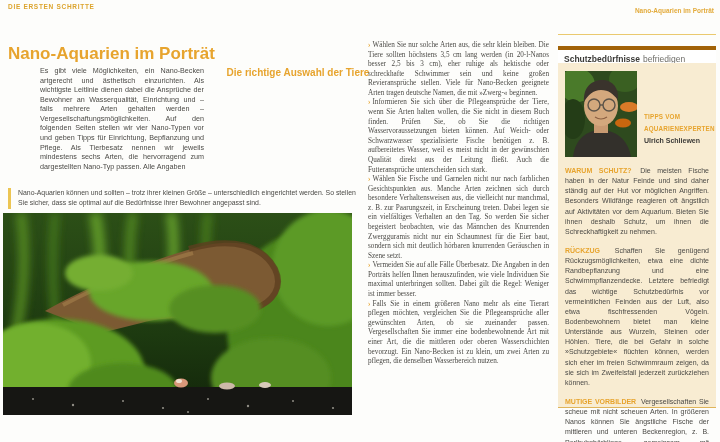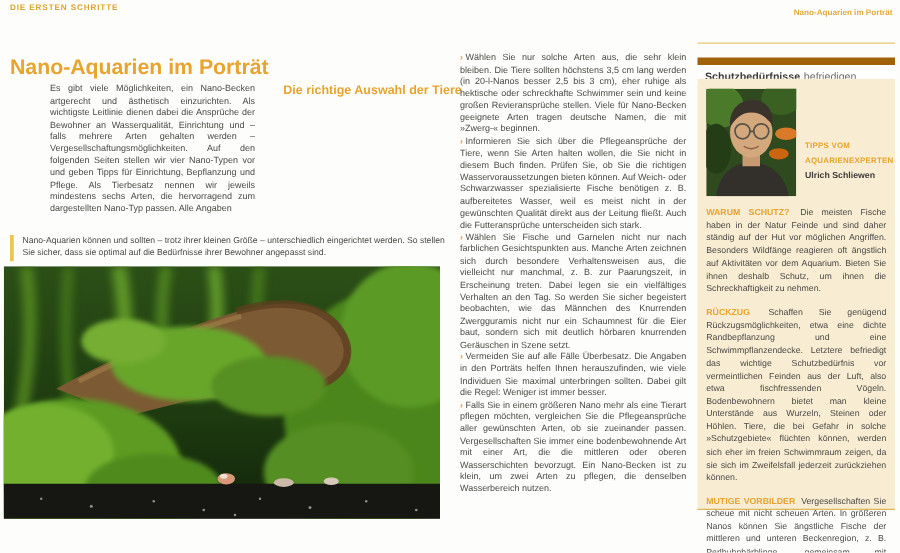--- a/index.html
+++ b/index.html
@@ -29,27 +29,27 @@
   .photo svg { display:block; width:100%; height:100%; }
 
   .pageno { position:absolute; top:425px; font-size:7.5px; color:#7c7b77;margin-top:31px; }
   .pn-left  { left:8px; }
   .pn-right { right:6px; }
 
   .maincol {
     position:absolute; left:368px; top:41px; width:181px;
     font-size:7.2px; line-height:1.33; color:#4b4a46; text-align:justify;
   }
-  .maincol p.bullet { margin:0; }
+  .maincol p.bullet { margin:0;font-family:Liberation Serif, serif; }
   .bm { color:#e7a42e; font-weight:bold; padding-right:2px; }
 
   .sb-rule-top { position:absolute; left:558px; top:34px; width:158px; height:1px; background:#eac96e; }
   .sb-header {
     position:absolute; left:558px; top:46px; width:158px; box-sizing:border-box;
-    background:#ffffff; border-top:6px solid #a16207; border-bottom:1px solid #eac96e;
+    background:#ffffff; border-top:4px solid #a16207; border-bottom:1px solid #eac96e;
     padding:4px 6px 3px; font-size:8.5px;text-decoration:underline;
   }
   .sb-header .b { font-weight:bold; color:#3c3b38; }
   .sb-header .r { color:#6e6d68; margin-left:3px; }
   .sb-body {
     position:absolute; left:558px; top:63px; width:158px; height:345px; box-sizing:border-box;
     background:#f8ecd2; border-bottom:1px solid #dfb45a;
     padding:8px 7px 0;
   }
   .expert { display:flex; }

